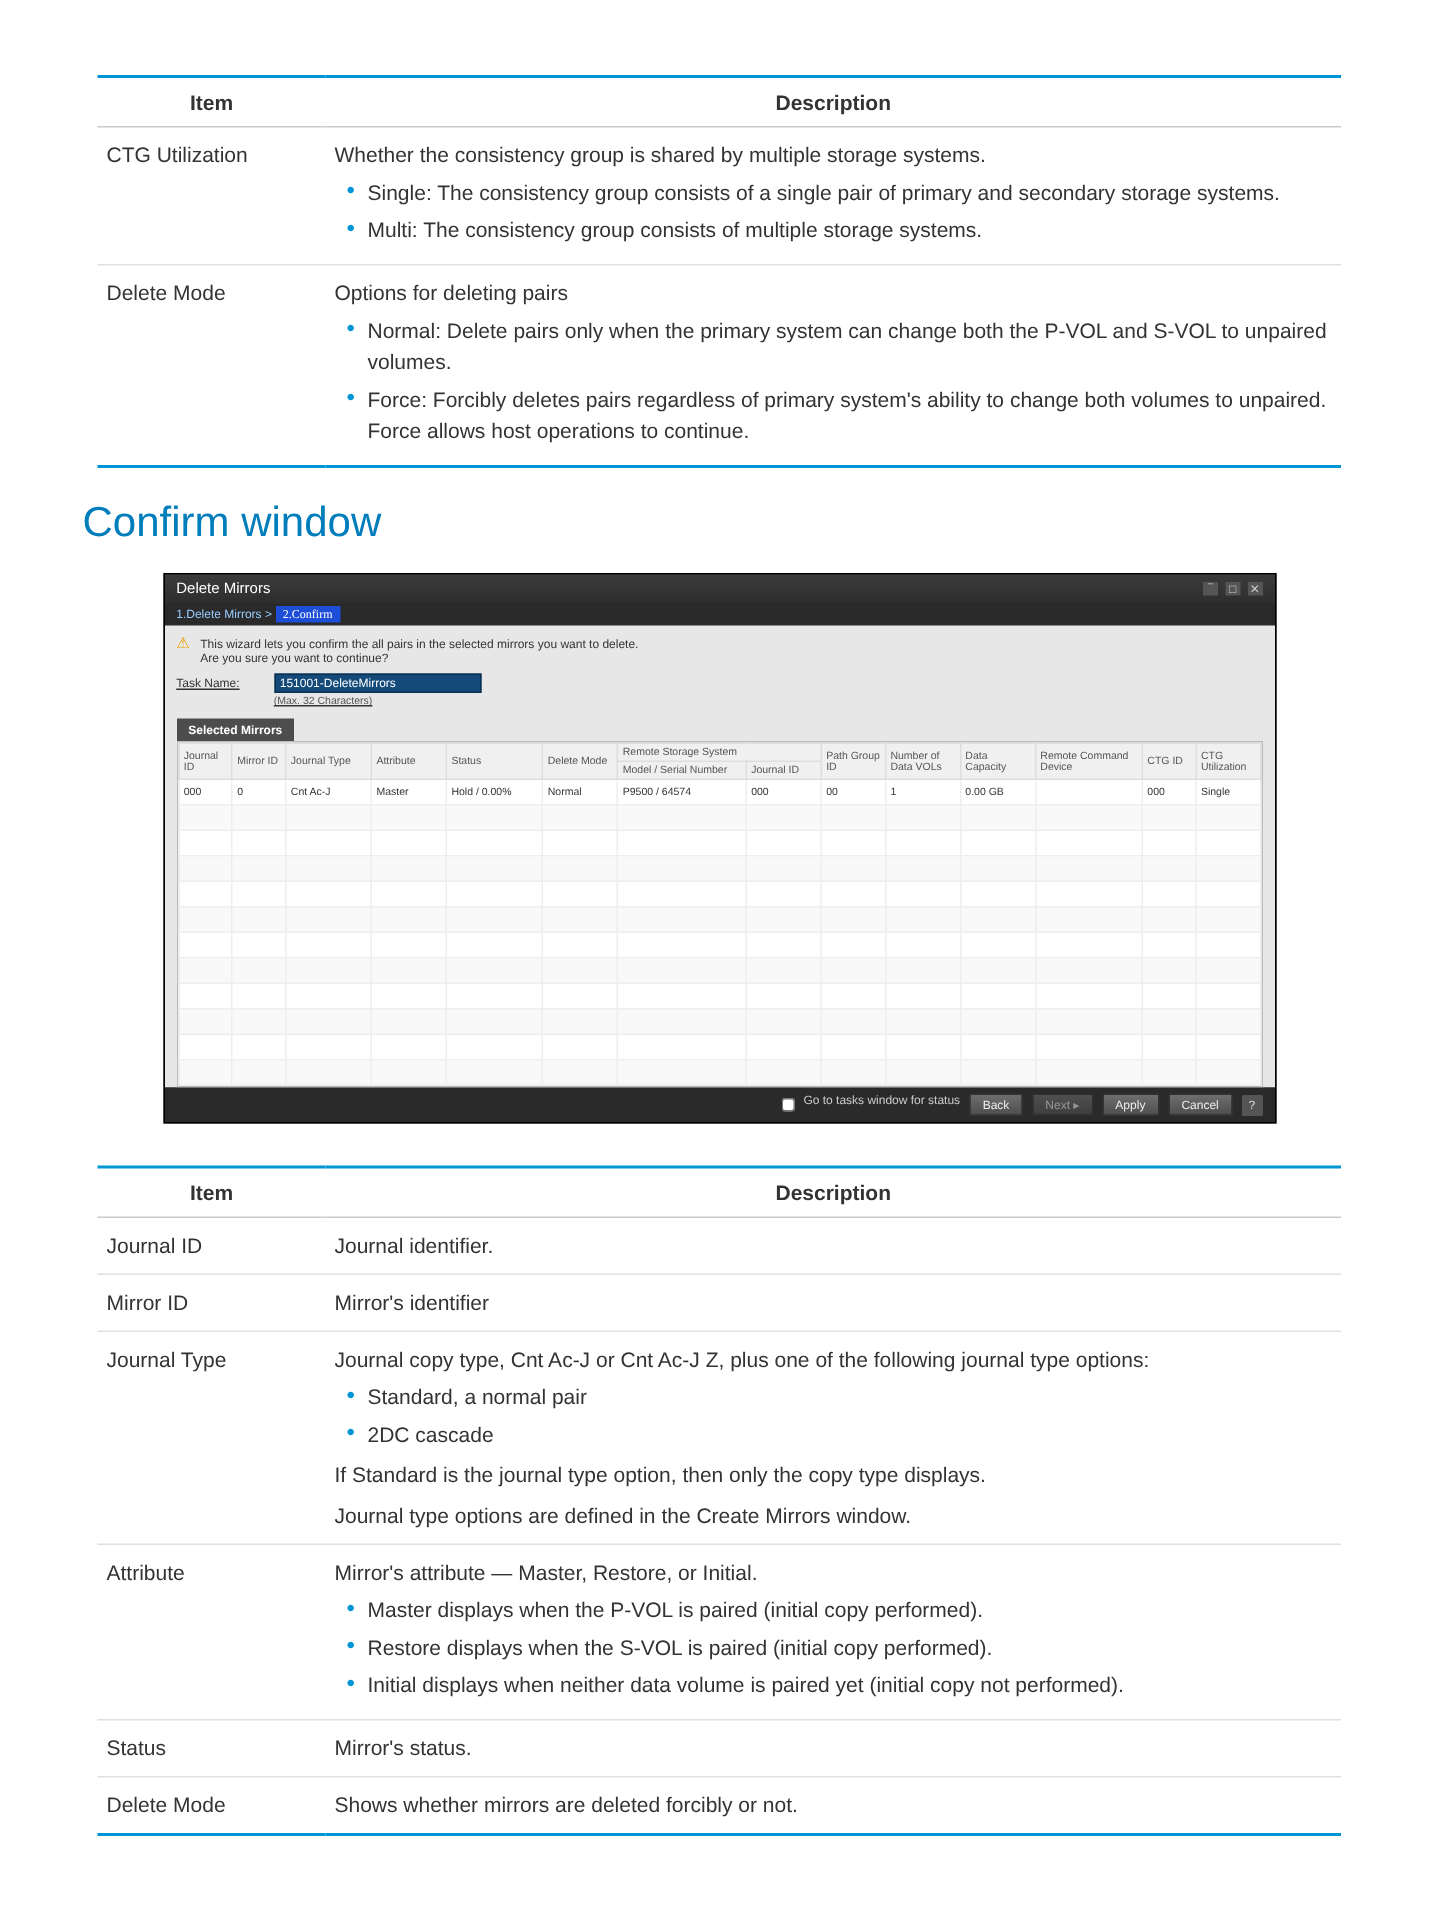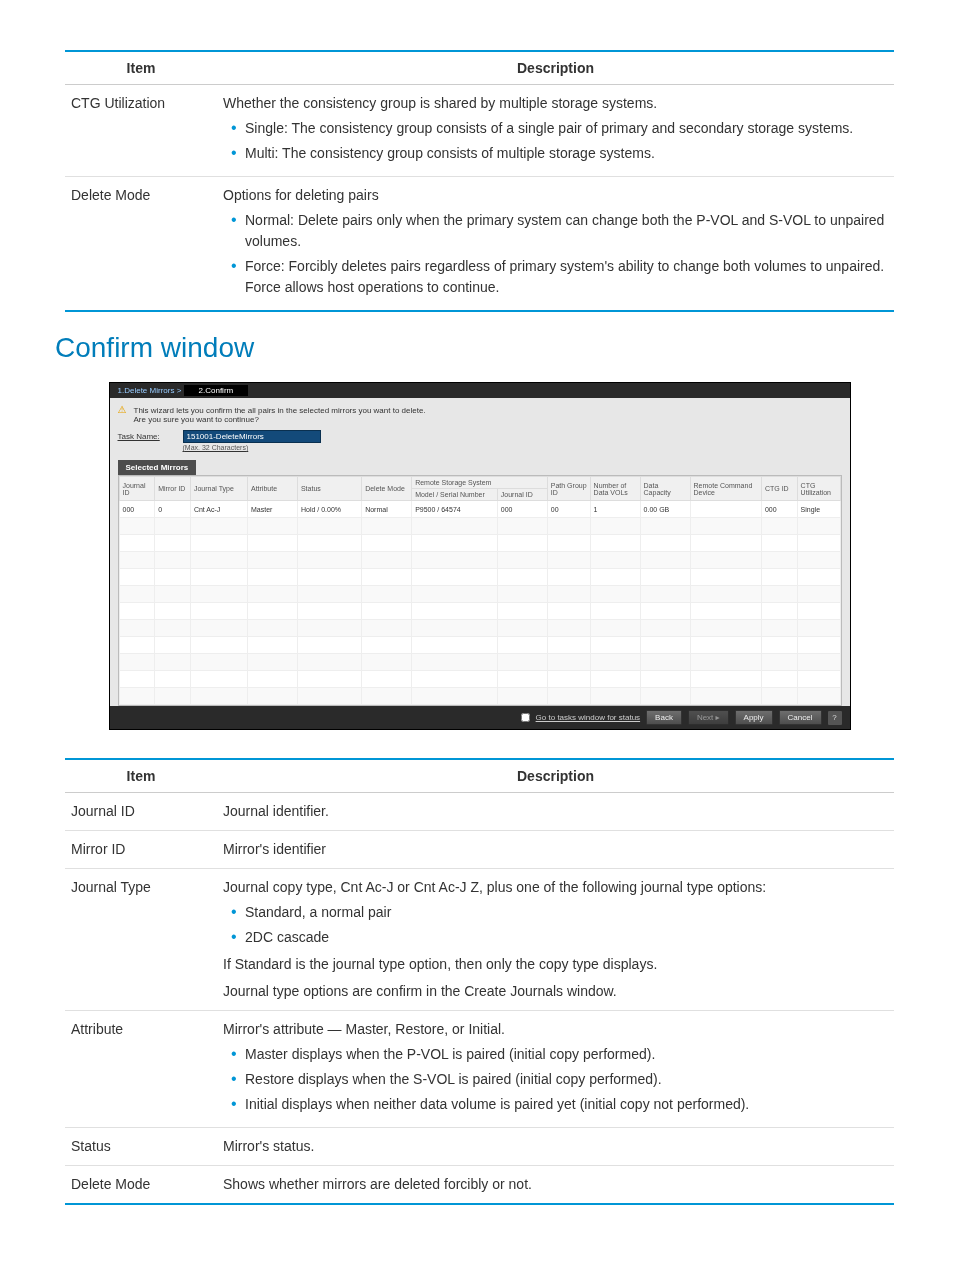--- a/index.html
+++ b/index.html
@@ -92,23 +92,24 @@
     margin-left: 2px;
     font-size:8px; line-height:9px; text-align:center; color:#ccc;
   }
   .ss-breadcrumb {
     background: #2a2a2a;
     padding: 3px 8px;
     font-size: 8px;
     color: #9cf;
   }
   .ss-breadcrumb .sel {
-    background: #000000;
+    background: #1d4ed8;
     color: #fff;
-    padding: 1px 15px;
+    padding: 1px 5px;
+    font-family: Liberation Serif, serif;
   }
   .ss-body {
     background: #e7e7e7;
     color: #333;
     padding: 6px 8px 0 8px;
   }
   .ss-warn {
     font-size: 8px;
     color: #333;
     padding: 2px 0 6px 16px;
@@ -187,21 +188,21 @@
   .ss-footer {
     background: #2a2a2a;
     color: #ccc;
     font-size: 8px;
     padding: 4px 8px;
     display: flex;
     justify-content: flex-end;
     align-items: center;
     gap: 6px;
   }
-  .ss-footer label { display:flex; align-items:center; gap:3px;text-decoration:underline;}
+  .ss-footer label { display:flex; align-items:flex-start; gap:3px;}
   .ss-footer input[type=checkbox]{ width:9px;height:9px; }
   .ss-btn {
     background: linear-gradient(#6e6e6e,#4e4e4e);
     color: #eee;
     border: 1px solid #333;
     border-radius: 1px;
     font-size: 8px;
     padding: 2px 8px;
     cursor: pointer;
   }
@@ -244,20 +245,28 @@
             <li>Force: Forcibly deletes pairs regardless of primary system's ability to change both volumes to unpaired. Force allows host operations to continue.</li>
           </ul>
         </td>
       </tr>
     </tbody>
   </table>
 
   <h2 class="section-title">Confirm window</h2>
 
   <div class="screenshot">
+    <div class="ss-titlebar">
+      <span>Delete Mirrors</span>
+      <span class="winicons">
+        <span>‾</span>
+        <span>□</span>
+        <span>✕</span>
+      </span>
+    </div>
     <div class="ss-breadcrumb">
       <span>1.Delete Mirrors</span>
       <span>  &gt;  </span>
       <span class="sel">2.Confirm</span>
     </div>
     <div class="ss-body">
       <div class="ss-warn">
         <span>This wizard lets you confirm the all pairs in the selected mirrors you want to delete.</span><br>
         <span>Are you sure you want to continue?</span>
       </div>
@@ -537,21 +546,21 @@
       </tr>
       <tr>
         <td>Journal Type</td>
         <td>
           <span>Journal copy type, Cnt Ac-J or Cnt Ac-J Z, plus one of the following journal type options:</span>
           <ul class="bullets">
             <li>Standard, a normal pair</li>
             <li>2DC cascade</li>
           </ul>
           <div style="margin-top:6px;">If Standard is the journal type option, then only the copy type displays.</div>
-          <div style="margin-top:6px;">Journal type options are confirm in the Create Journals window.</div>
+          <div style="margin-top:6px;">Journal type options are defined in the Create Mirrors window.</div>
         </td>
       </tr>
       <tr>
         <td>Attribute</td>
         <td>
           <span>Mirror's attribute — Master, Restore, or Initial.</span>
           <ul class="bullets">
             <li>Master displays when the P-VOL is paired (initial copy performed).</li>
             <li>Restore displays when the S-VOL is paired (initial copy performed).</li>
             <li>Initial displays when neither data volume is paired yet (initial copy not performed).</li>

